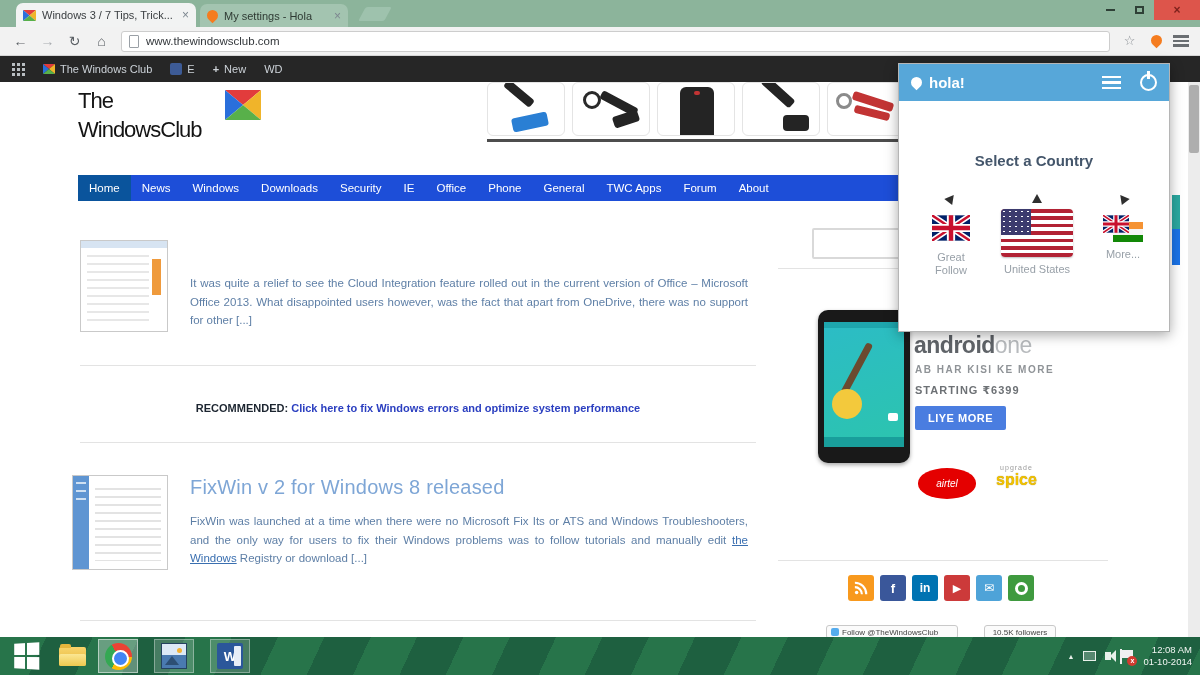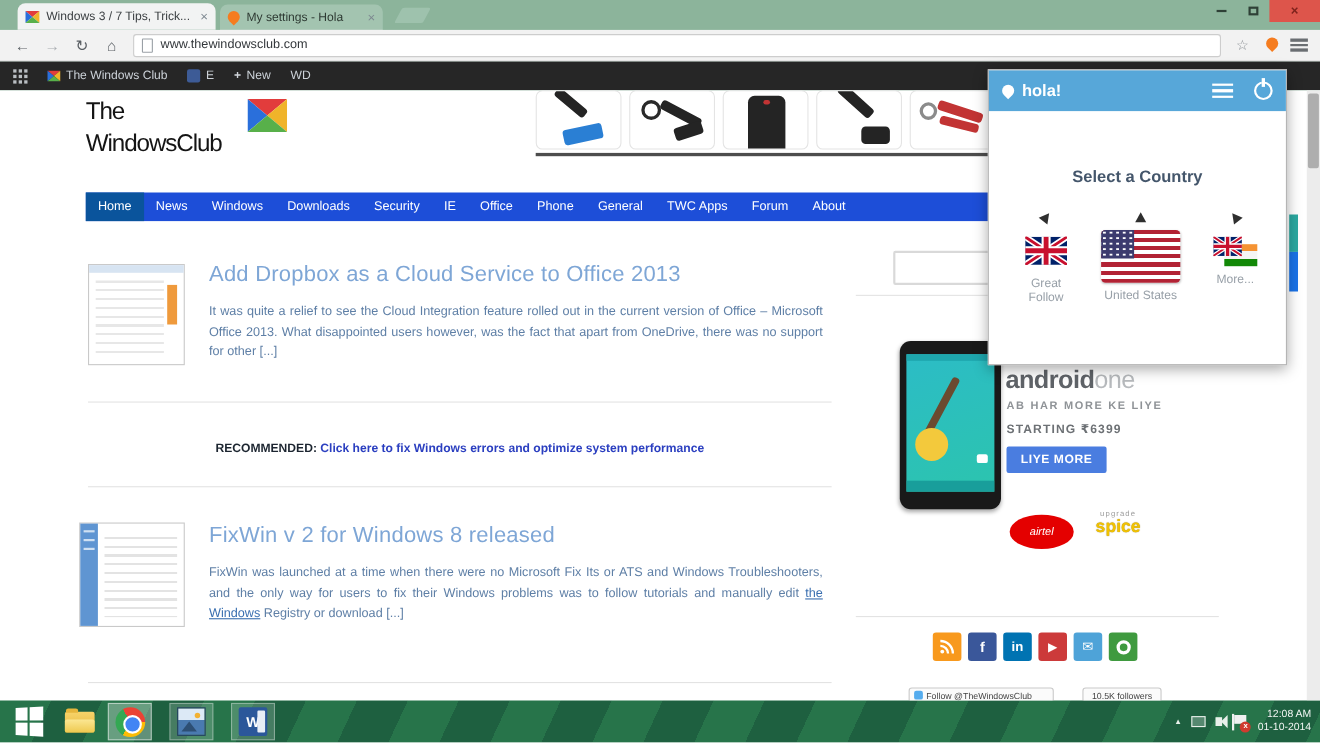--- a/index.html
+++ b/index.html
@@ -313,21 +313,20 @@
       <span class="nav-item">TWC Apps</span>
       <span class="nav-item">Forum</span>
       <span class="nav-item">About</span>
     </div>
 
     <div class="thumb" id="thumb1">
         <span class="t-top"></span>
         <span class="t-lines"></span>
         <span class="t-orange"></span>
       </div>
-    <div class="art-title" style="top:156px">Add Dropbox as a Cloud Service to Office 2013</div>
     <div class="art-body" style="top:192px">It was quite a relief to see the Cloud Integration feature rolled out in the current version of Office – Microsoft Office 2013. What disappointed users however, was the fact that apart from OneDrive, there was no support for other [...]</div>
 
     <div class="sep" style="left:80px;top:283px;width:676px"></div>
 
     <div id="reco">
       <span class="lbl">RECOMMENDED:</span>
       <a href="#">Click here to fix Windows errors and optimize system performance</a>
     </div>
 
     <div class="sep" style="left:80px;top:360px;width:676px"></div>
@@ -352,21 +351,21 @@
       <div id="phone">
         <span class="screen">
             <span class="sb"></span>
             <span class="guitar"></span>
             <span class="blob"></span>
             <span class="chat"></span>
             <span class="dock"></span>
           </span>
       </div>
       <div id="ad-brand"><span class="b1">android</span><span class="b2">one</span></div>
-      <div id="ad-tag">AB HAR MORE KE LIYE</div>
+      <div id="ad-tag">AB HAR KISI KE MORE</div>
       <div id="ad-price">STARTING ₹6399</div>
       <div id="ad-cta">LIYE MORE</div>
       <div id="airtel">airtel</div>
       <div id="spice">
         <div class="up">upgrade</div>
         <div class="sp">spice</div>
       </div>
     </div>
 
     <div class="sep" style="left:778px;top:478px;width:330px"></div>

